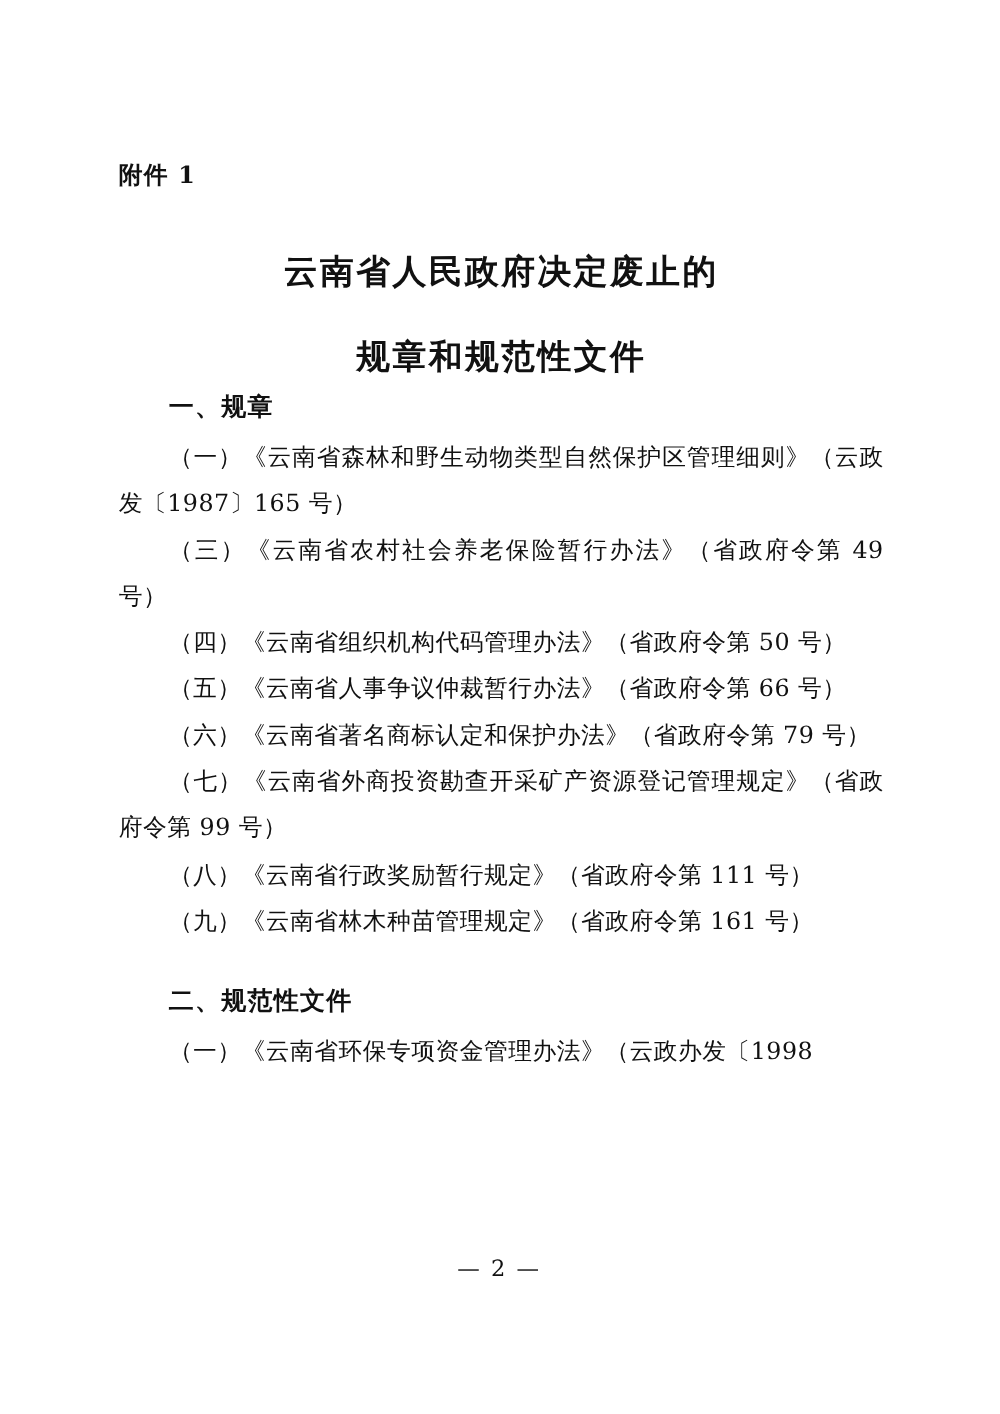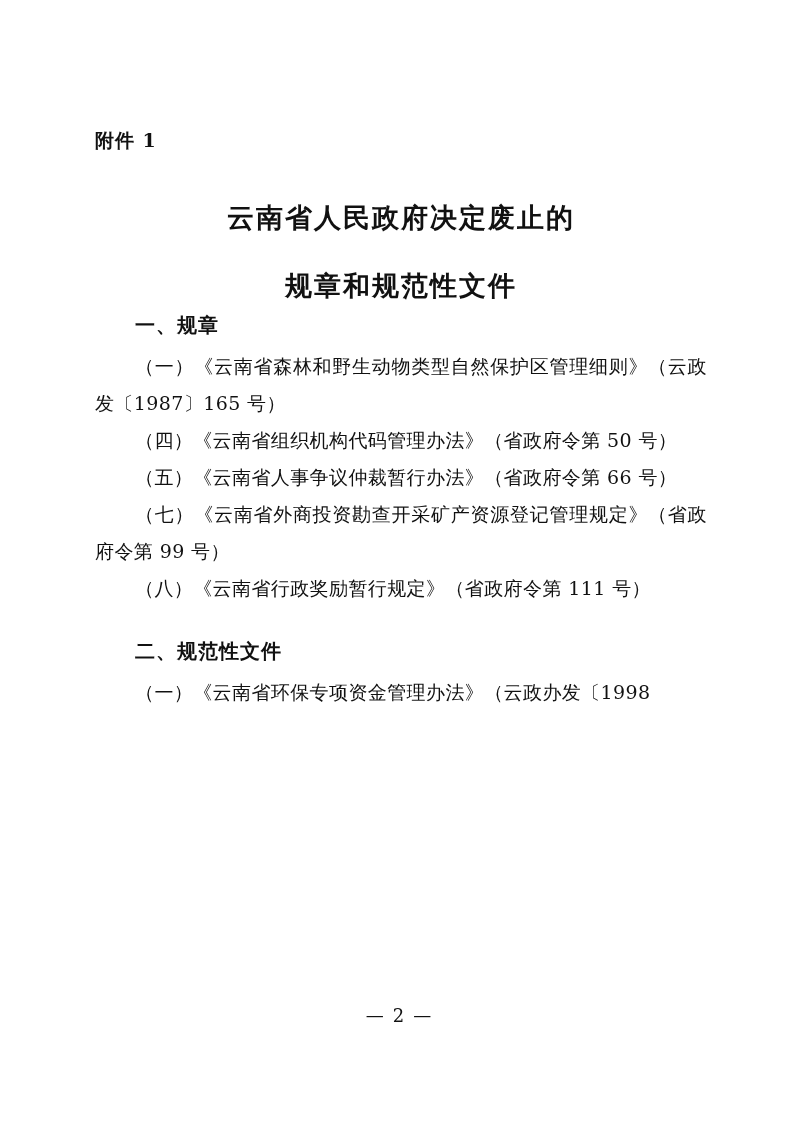--- a/index.html
+++ b/index.html
@@ -97,24 +97,27 @@
 
     <div class="doc-title">
       <span class="line1">云南省人民政府决定废止的</span>
       <span class="line2">规章和规范性文件</span>
     </div>
 
     <div class="section">
       <div class="section-heading">一、规章</div>
       <div class="items">
         <p class="para">（一）《云南省森林和野生动物类型自然保护区管理细则》（云政发〔1987〕165 号）</p>
+        <p class="para">（三）《云南省农村社会养老保险暂行办法》（省政府令第 49 号）</p>
         <p class="para">（四）《云南省组织机构代码管理办法》（省政府令第 50 号）</p>
         <p class="para">（五）《云南省人事争议仲裁暂行办法》（省政府令第 66 号）</p>
+        <p class="para">（六）《云南省著名商标认定和保护办法》（省政府令第 79 号）</p>
         <p class="para">（七）《云南省外商投资勘查开采矿产资源登记管理规定》（省政府令第 99 号）</p>
         <p class="para">（八）《云南省行政奖励暂行规定》（省政府令第 111 号）</p>
+        <p class="para">（九）《云南省林木种苗管理规定》（省政府令第 161 号）</p>
       </div>
     </div>
 
     <div class="section">
       <div class="section-heading second">二、规范性文件</div>
       <div class="items">
         <p class="para">（一）《云南省环保专项资金管理办法》（云政办发〔1998</p>
       </div>
     </div>
 

